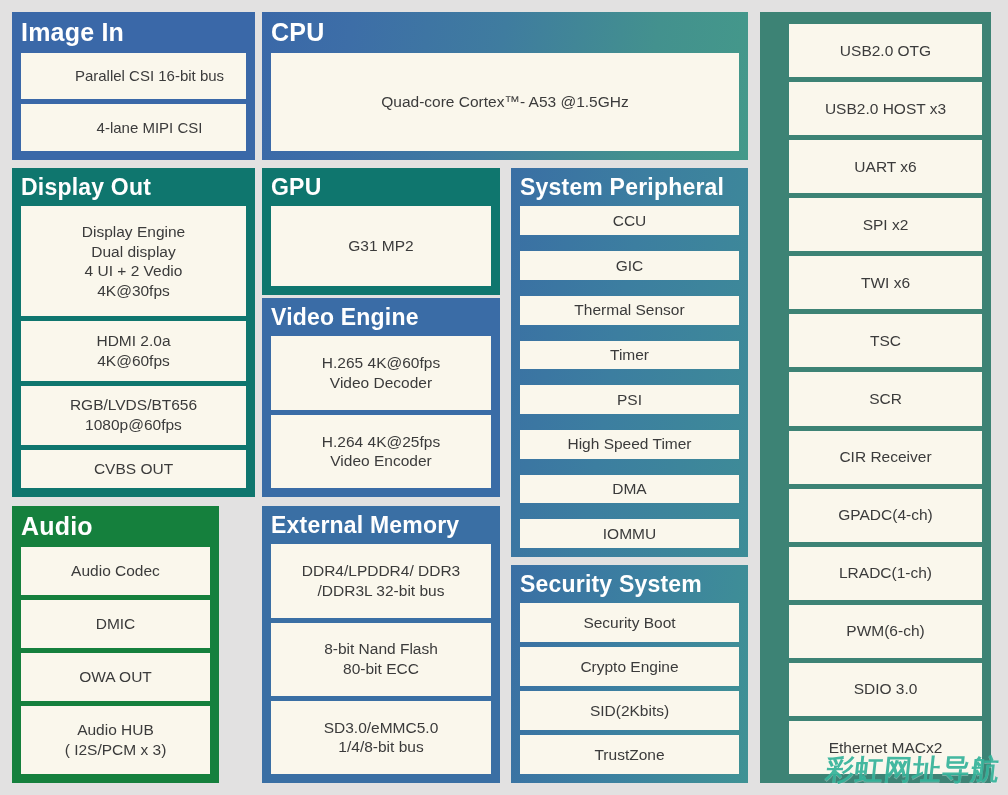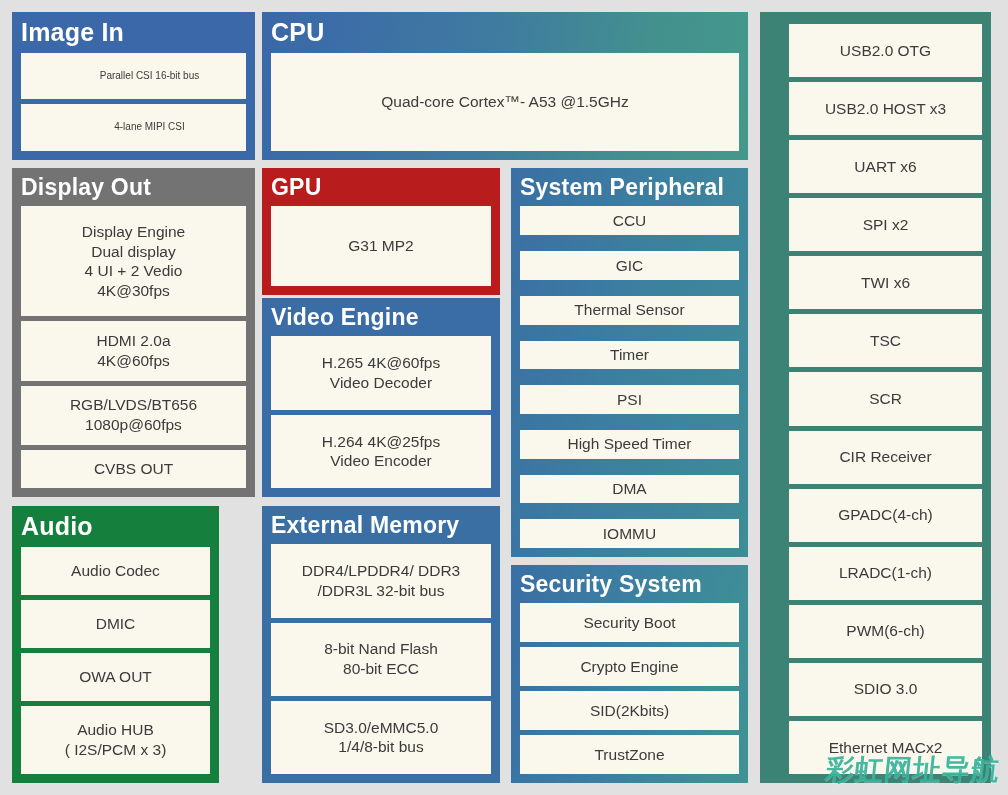--- a/index.html
+++ b/index.html
@@ -44,37 +44,37 @@
     line-height:1.28;
     flex:1 1 auto;
     box-sizing:border-box;
     padding:2px 4px;
     white-space:pre-line;
   }
 
   
   #blk-image-in{left:12px;top:12px;width:243px;height:148px;background:#3a68a8;}
   #blk-image-in .block-title{font-size:25px;}
-  #blk-image-in .item{font-size:10px;padding-left:36px;}
-
-  #blk-display-out{left:12px;top:168px;width:243px;height:329px;background:#737373;}
+  #blk-image-in .item{font-size:15px;padding-left:36px;}
+
+  #blk-display-out{left:12px;top:168px;width:243px;height:329px;background:#0f766e;}
   #blk-display-out .block-title{font-size:23px;}
   #blk-display-out .item{font-size:15.5px;}
 
   #blk-audio{left:12px;top:506px;width:207px;height:277px;background:#15803d;}
   #blk-audio .block-title{font-size:25px;}
   #blk-audio .item{font-size:15.5px;}
 
   
   #blk-cpu{left:262px;top:12px;width:486px;height:148px;
     background:linear-gradient(100deg,#3a68a8 0%,#3d6ea7 18%,#3f7c9f 48%,#43918e 78%,#44998a 100%);}
   #blk-cpu .block-title{font-size:25px;}
   #blk-cpu .item{font-size:15.5px;}
 
-  #blk-gpu{left:262px;top:168px;width:238px;height:127px;background:#b91c1c;}
+  #blk-gpu{left:262px;top:168px;width:238px;height:127px;background:#0f766e;}
   #blk-gpu .block-title{font-size:23px;}
   #blk-gpu .item{font-size:15.5px;}
 
   #blk-video{left:262px;top:298px;width:238px;height:199px;background:#3a6ca6;}
   #blk-video .block-title{font-size:23px;}
   #blk-video .item{font-size:15.5px;}
 
   #blk-extmem{left:262px;top:506px;width:238px;height:277px;background:#3a6fa4;}
   #blk-extmem .block-title{font-size:23px;}
   #blk-extmem .item{font-size:15.5px;}

